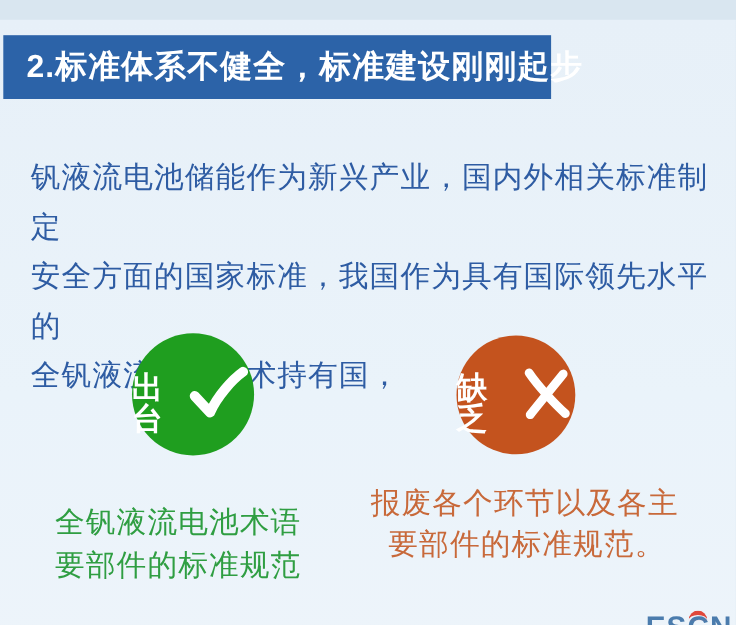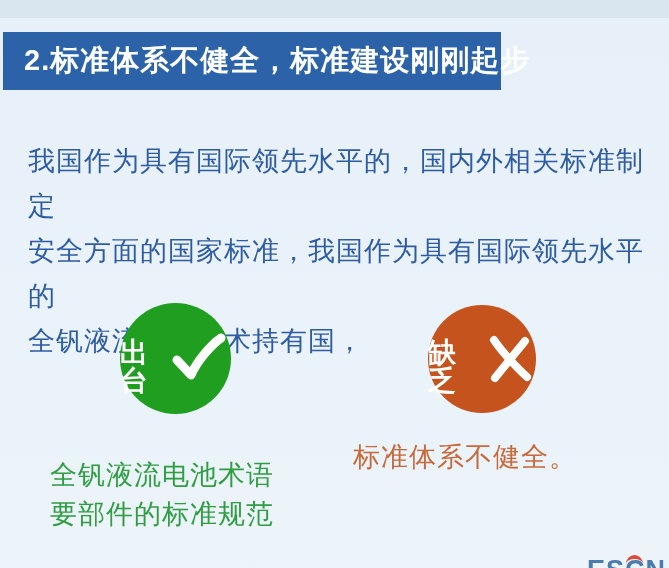--- a/index.html
+++ b/index.html
@@ -53,21 +53,21 @@
     flex-direction: row;
     align-items: center;
     justify-content: flex-start;
   }
   .badge-green {
     left: 120px; top: 285px;
     width: 111px; height: 111px;
     background: #1f9e1f;
   }
   .badge-orange {
-    left: 428px; top: 287px;
+    left: 415px; top: 287px;
     width: 108px; height: 108px;
     background: #c4531e;
     justify-content: space-between;
   }
   .badge .badge-label {
     color: #ffffff;
     font-size: 28px;
     font-weight: bold;
     letter-spacing: 2px;
     margin-top: 16px;
@@ -130,21 +130,21 @@
 </head>
 <body>
 
 <div class="page">
 
   <div class="header-bar">
     <span class="title">2.标准体系不健全，标准建设刚刚起步</span>
   </div>
 
   <div class="paragraph">
-    <div class="p-line">我国作为具有国际领先水平的，国内外相关标准制定</div>
+    <div class="p-line">钒液流电池储能作为新兴产业，国内外相关标准制定</div>
     <div class="p-line">安全方面的国家标准，我国作为具有国际领先水平的</div>
     <div class="p-line">全钒液流电池技术持有国，</div>
   </div>
 
   <div class="badge badge-green">
     <span class="badge-label">出台</span>
     <span class="badge-icon">
       <svg width="66" height="48" viewBox="0 0 66 48">
         <path d="M12 27 L26 42 C32 28 46 12 56 5" fill="none" stroke="#ffffff" stroke-width="9" stroke-linecap="round" stroke-linejoin="round"></path>
       </svg>
@@ -160,21 +160,22 @@
       </svg>
     </span>
   </div>
 
   <div class="caption caption-green">
     <div class="cap-line">全钒液流电池术语</div>
     <div class="cap-line">要部件的标准规范</div>
   </div>
 
   <div class="caption caption-orange">
-    <div class="cap-line indent">标准体系不健全。</div>
+    <div class="cap-line">报废各个环节以及各主</div>
+    <div class="cap-line indent">要部件的标准规范。</div>
   </div>
 
   <div class="logo">
     <span class="escn-part">ES</span>
     <span class="c-wrap"><span class="escn-part">C</span><span class="c-accent"></span></span>
     <span class="escn-part">N</span>
   </div>
 
 </div>
 

